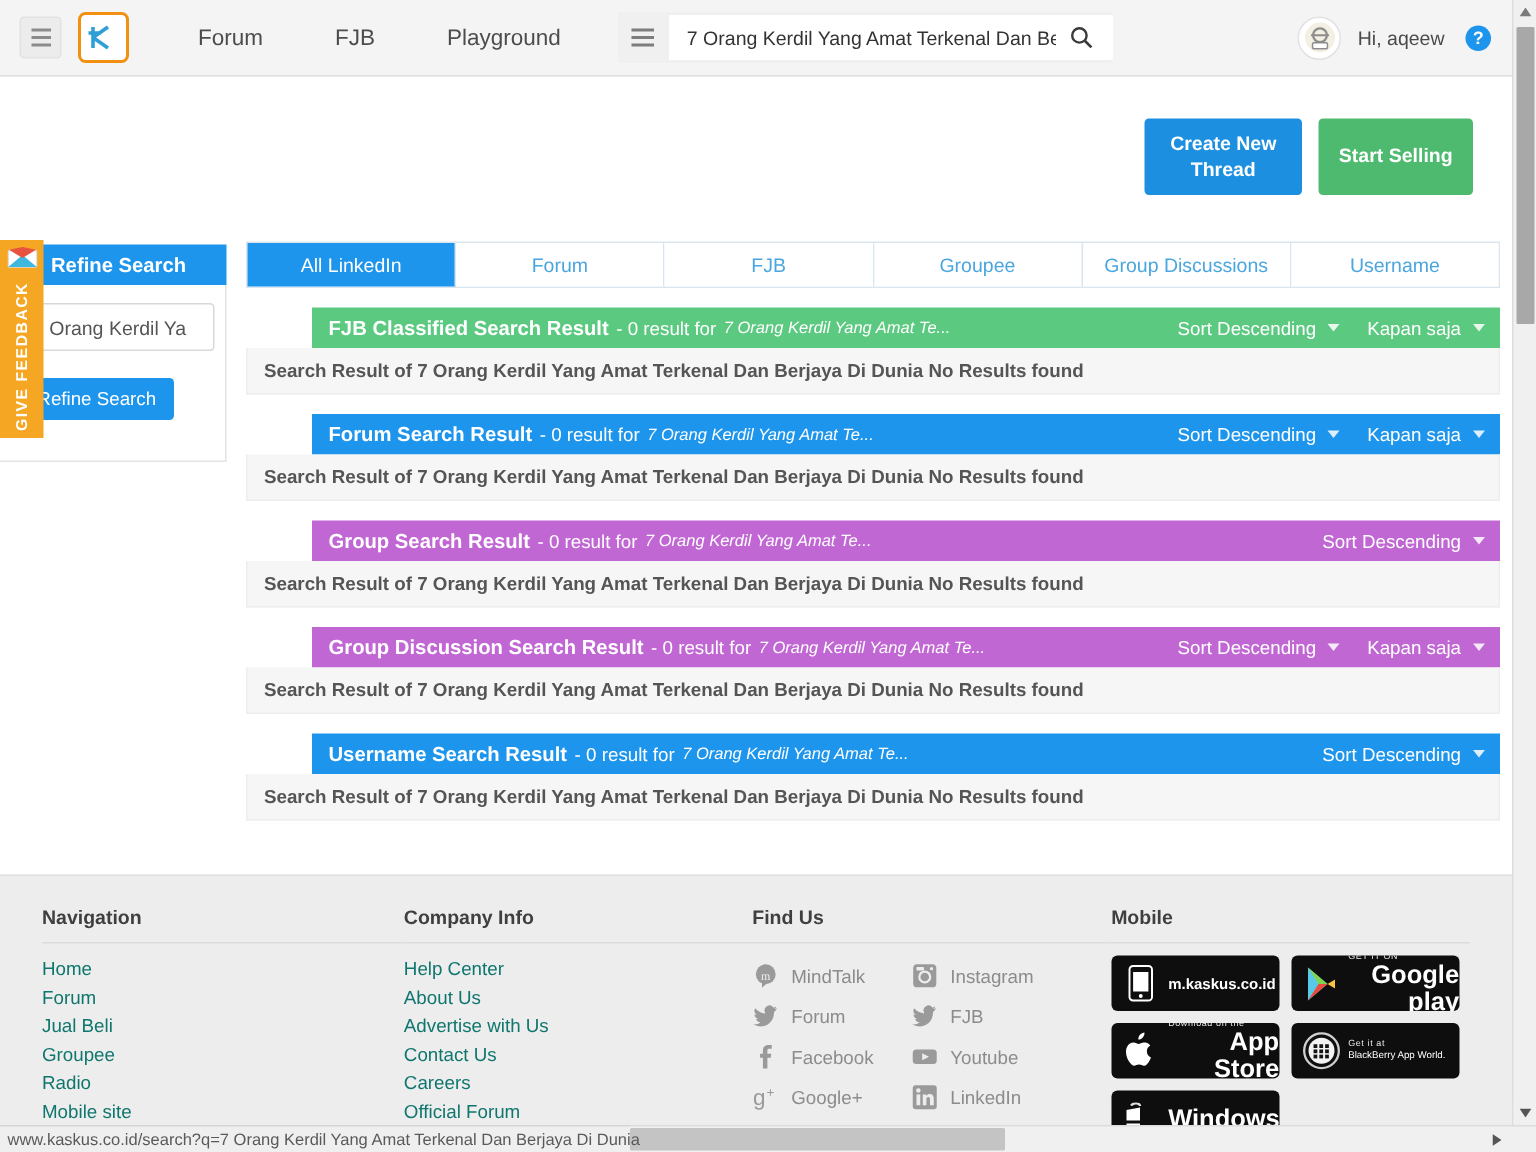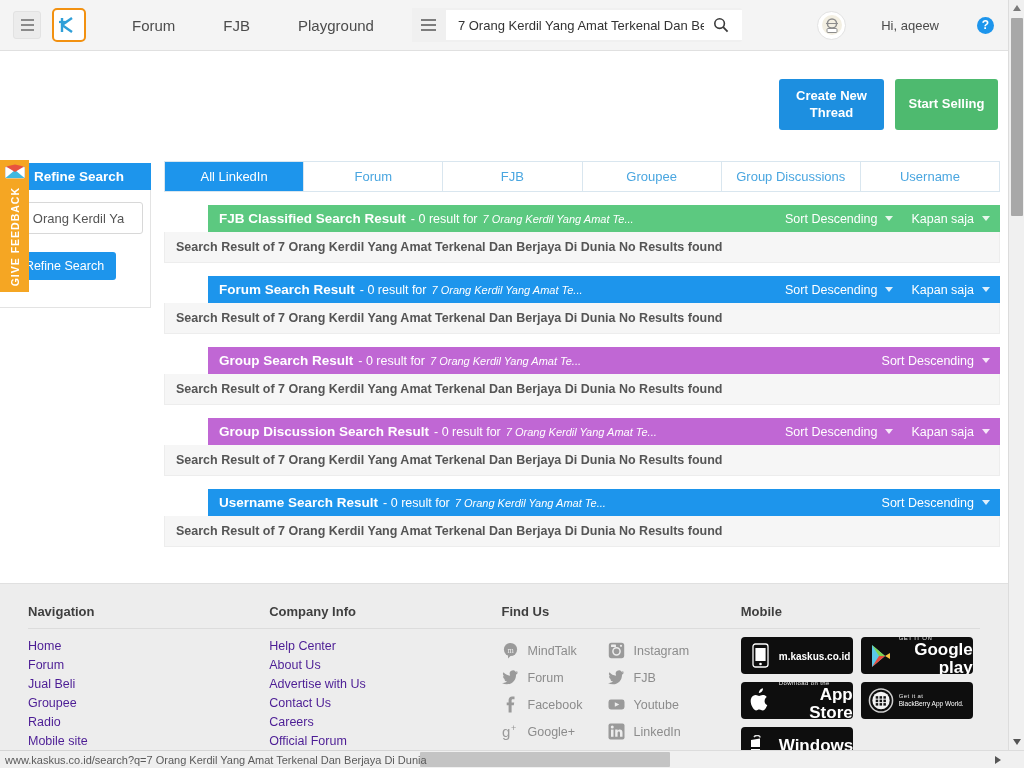--- a/index.html
+++ b/index.html
@@ -79,38 +79,38 @@
   .searchbox input {
     border: 0; outline: 0; width: 252px; height: 26px;
     font-size: 13px; color: #333; background: transparent;
     font-family: "Liberation Sans", sans-serif;
   }
   .search-go {
     width: 30px; height: 30px; display:flex; align-items:center; justify-content:center;
     cursor: pointer;
   }
 
-  .user-area { display:flex; align-items:center; margin-left: auto; margin-right: 14px; gap: 24px; }
+  .user-area { display:flex; align-items:center; margin-left: auto; margin-right: 14px; }
   .avatar {
     width: 29px; height: 29px; border-radius: 50%;
     background: #ffffff; border: 1px solid #e2e2e2;
     display:flex; align-items:center; justify-content:center;
     overflow:hidden; cursor: pointer;
   }
   .username { font-size: 13px; color: #4a4a4a; margin-left: 11px; white-space: nowrap; cursor:pointer; }
   .help-icon {
     width: 17px; height: 17px; border-radius: 50%;
     background: #1d95ec; color:#fff; font-size: 12px; font-weight: bold;
     display:flex; align-items:center; justify-content:center;
     margin-left: 14px; cursor: pointer;
   }
 
   
   .actions {
-    position: absolute; right: 10px; top: 79px;
+    position: absolute; right: 26px; top: 79px;
     display: flex; gap: 11px;
   }
   .btn {
     border: 0; border-radius: 3px; color: #fff;
     font-family: "Liberation Sans", sans-serif;
     font-size: 13px; font-weight: bold;
     cursor: pointer; text-align: center; line-height: 1.25;
     padding: 0 12px;
   }
   .btn-thread { width: 105px; height: 51px; background: #1d8fe0; }
@@ -218,21 +218,21 @@
   .fcol { }
   .fcol.nav     { width: 242px; }
   .fcol.company { width: 233px; }
   .fcol.find    { width: 240px; }
   .fcol.mobile  { width: 240px; }
   .fcol h4 {
     margin: 0 0 9px 0; font-size: 13px; color: #3f3f3f; font-weight: bold;
   }
   .fdiv { height: 1px; background: #dcdcdc; margin-bottom: 8px; }
   .flink {
-    display: block; font-size: 12.5px; color: #4c1d95;
+    display: block; font-size: 12.5px; color: #0f766e;
     line-height: 19px; text-decoration: none; cursor: pointer;
   }
   .find-grid { display: flex; }
   .find-col { width: 106px; }
   .find-item {
     display: flex; align-items: center; height: 27px;
     font-size: 12.5px; color: #8c8c8c; cursor: pointer;
   }
   .find-item .sico {
     width: 18px; height: 18px; margin-right: 8px;

